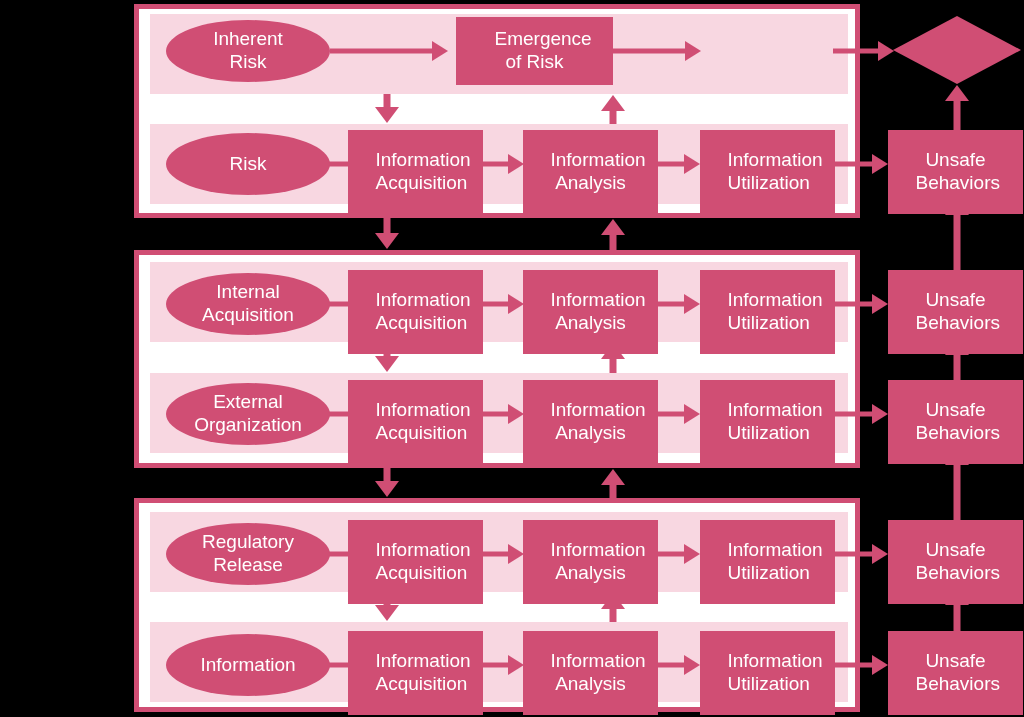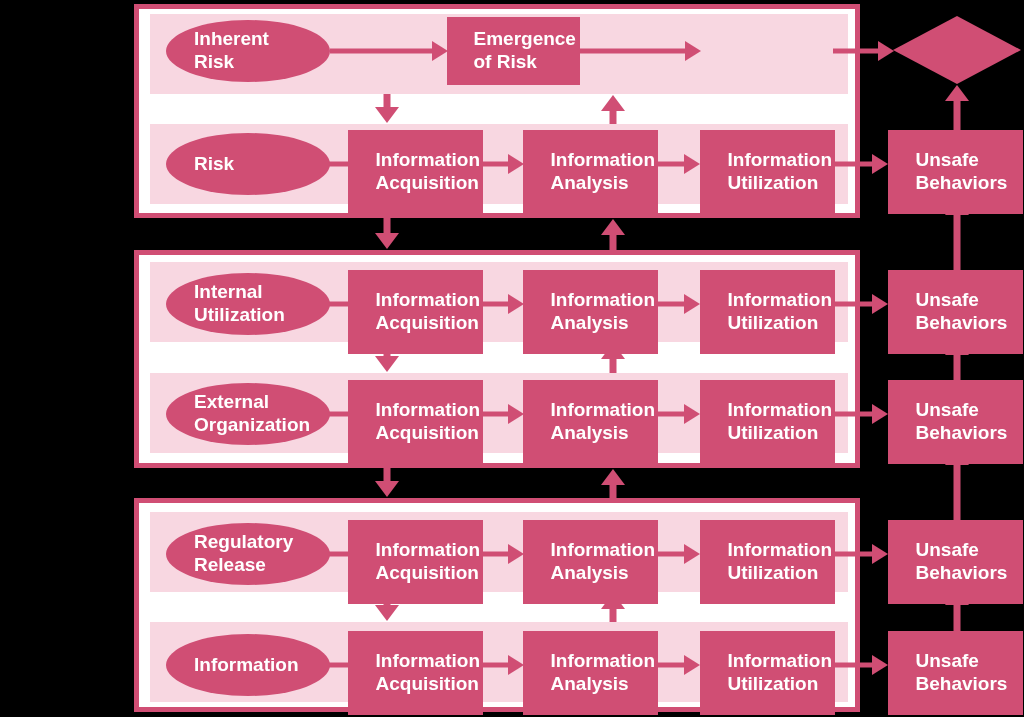--- a/index.html
+++ b/index.html
@@ -31,24 +31,24 @@
   .arrows{
     position:absolute;left:0;top:0;width:1024px;height:717px;
     z-index:3;pointer-events:none;
   }
   .arrows line{stroke:var(--accent);}
   .arrows polygon{fill:var(--accent);}
   .node{
     position:absolute;z-index:4;
     background:var(--accent);color:var(--labeltext);
     display:flex;align-items:center;justify-content:center;
-    text-align:left;font-weight:700;font-size:19px;line-height:1.2;
+    text-align:center;font-weight:400;font-size:19px;line-height:1.2;
   }
   .box{width:135px;height:84px;}
-  .boxN{width:133px;height:68px;}
+  .boxN{width:157px;height:68px;margin-left:9px;}
   .ellipse{width:164px;height:62px;border-radius:50%;}
   .lblB{width:80px;}
   .lblE{width:108px;}
   .diamond-label{
     position:absolute;left:893px;top:16px;width:128px;height:68px;
     z-index:4;display:flex;align-items:center;justify-content:center;
     color:var(--labeltext);font-weight:700;font-size:20px;text-align:center;
   }
 </style>
 </head>
@@ -234,21 +234,21 @@
     <span class="lblB">Information Analysis</span>
   </div>
   <div class="node box" style="left:700px;top:130px">
     <span class="lblB">Information Utilization</span>
   </div>
   <div class="node box" style="left:888px;top:130px">
     <span class="lblB">Unsafe Behaviors</span>
   </div>
 
   <div class="node ellipse" style="left:166px;top:273px">
-    <span class="lblE">Internal Utilization</span>
+    <span class="lblE">Internal Acquisition</span>
   </div>
   <div class="node box" style="left:348px;top:270px">
     <span class="lblB">Information Acquisition</span>
   </div>
   <div class="node box" style="left:523px;top:270px">
     <span class="lblB">Information Analysis</span>
   </div>
   <div class="node box" style="left:700px;top:270px">
     <span class="lblB">Information Utilization</span>
   </div>

